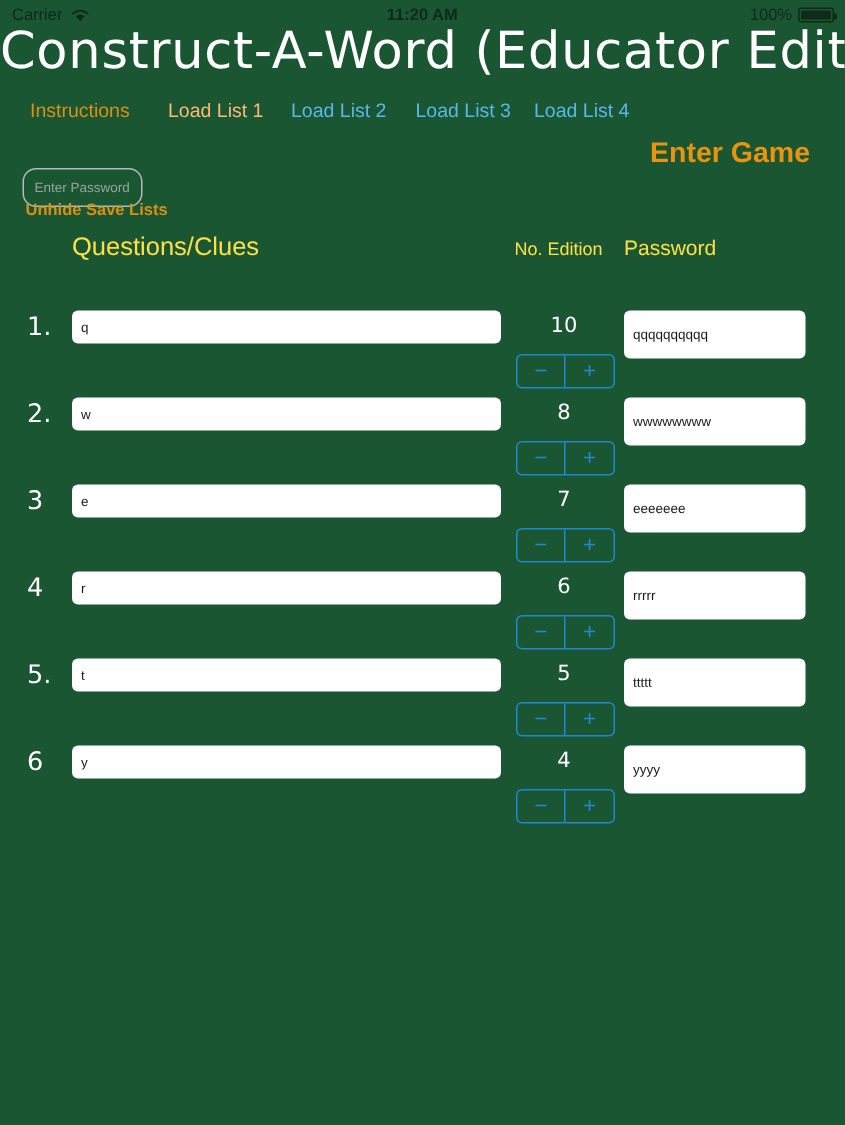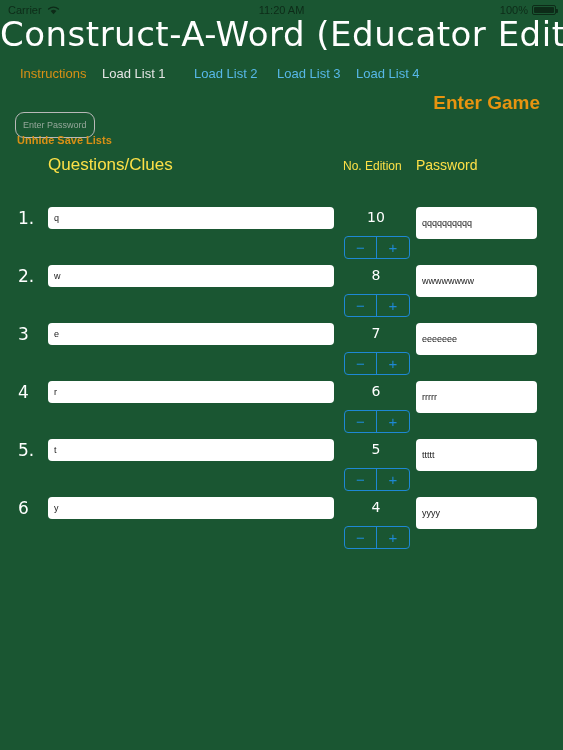--- a/index.html
+++ b/index.html
@@ -33,21 +33,21 @@
     left: 8px;
     display: flex;
     align-items: center;
     gap: 5px;
     text-align: center;
   }
   .sb-center {
     position: absolute;
     left: 0; width: 563px;
     text-align: center;
-    font-weight: normal;
+    font-weight: bold;
     font-size: 11px;
   }
   .sb-right {
     position: absolute;
     right: 7px;
     display: flex;
     align-items: center;
     gap: 4px;
   }
   .wifi-icon svg { display:block; }
@@ -97,21 +97,21 @@
     width: 563px;
     height: 22px;
   }
   .navlink {
     position: absolute;
     font-size: 13px;
     white-space: nowrap;
     cursor: pointer;
   }
   .nav-instructions { left: 20px;  color: #d99015; }
-  .nav-l1 { left: 102px; color: #e5e5e5; }
+  .nav-l1 { left: 112px; color: #fdba74; }
   .nav-l2 { left: 194px; color: #57b8e8; }
   .nav-l3 { left: 277px; color: #57b8e8; }
   .nav-l4 { left: 356px; color: #57b8e8; }
 
   
   .password-input {
     position: absolute;
     left: 15px;
     top: 112px;
     width: 80px;

